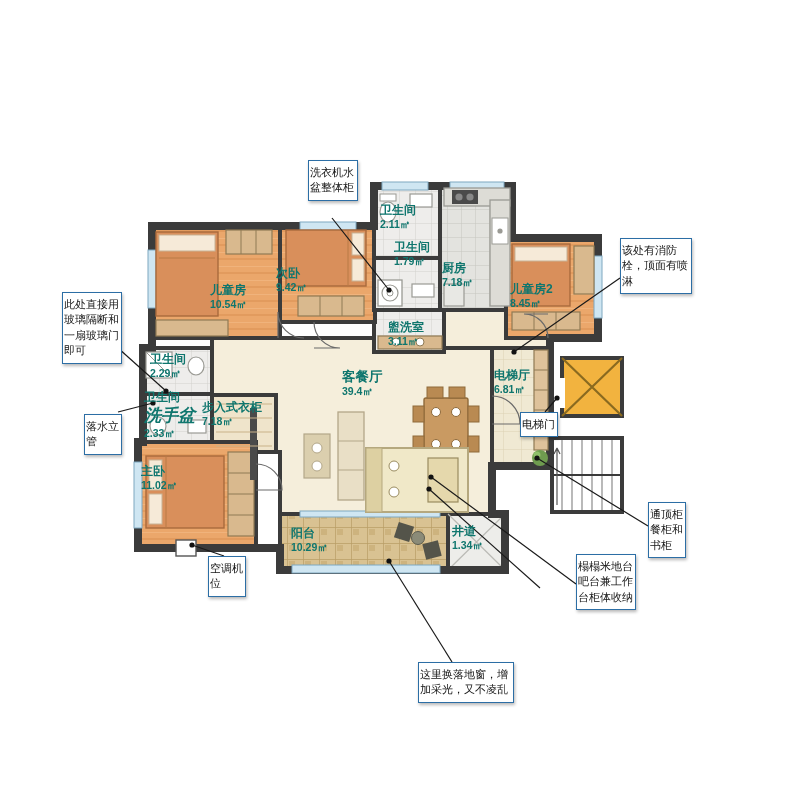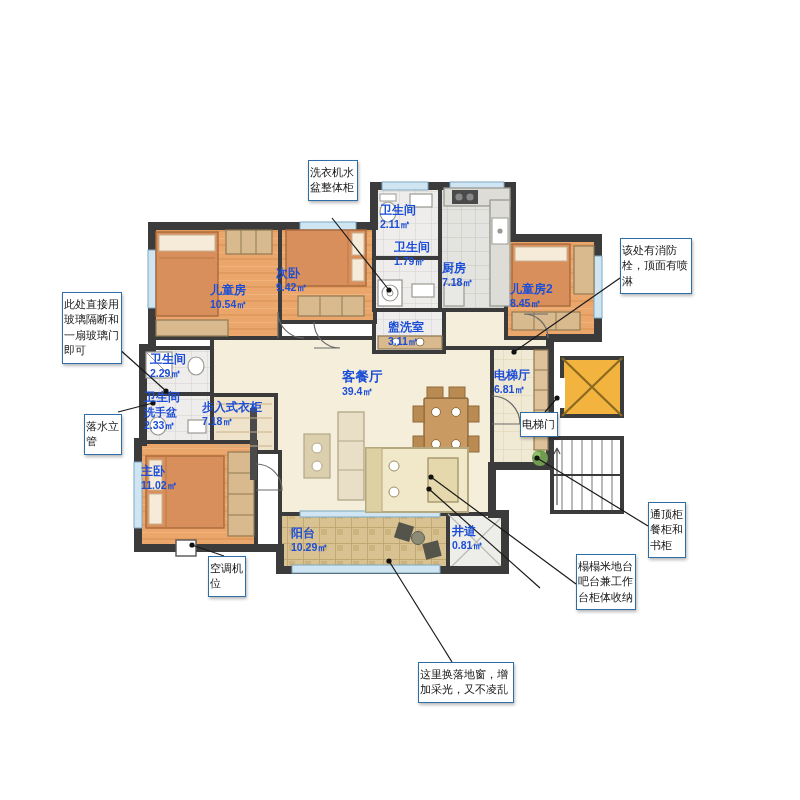--- a/index.html
+++ b/index.html
@@ -1,21 +1,21 @@
 <!DOCTYPE html>
 <html><head>
 <meta charset="utf-8">
 <style>
   html,body{margin:0;padding:0;background:#fff;}
   body{width:800px;height:800px;font-family:"Liberation Sans","DejaVu Sans",sans-serif;}
   .canvas{position:relative;width:800px;height:800px;background:#ffffff;overflow:hidden;}
   svg.plan{position:absolute;left:0;top:0;z-index:1;}
-  .room-label{position:absolute;z-index:4;color:#1d4ed8;font-size:12px;font-weight:700;line-height:1.28;white-space:nowrap;}
+  .room-label{position:absolute;z-index:4;color:#0f766e;font-size:12px;font-weight:700;line-height:1.28;white-space:nowrap;}
   .room-label .area{display:block;font-size:10.5px;font-weight:700;}
-  .room-label .sub{display:block;font-size:11px;font-weight:700;}
+  .room-label .sub{display:block;font-size:17px;font-weight:700;font-style:italic;}
   .room-label.big{font-size:13.5px;}
   .callout{position:absolute;z-index:6;background:#ffffff;border:1.5px solid #2c6ea5;color:#141414;
            font-size:11px;line-height:1.4;padding:4px 1px;box-shadow:1px 2px 3px rgba(0,0,0,.28);
            word-break:break-all;}
 </style>
 </head>
 <body>
 
 <div class="canvas">
 
@@ -299,21 +299,21 @@
 <div class="room-label" style="left:141px;top:464px">
   <span>主卧</span>
   <span class="area">11.02㎡</span>
 </div>
 <div class="room-label" style="left:291px;top:526px">
   <span>阳台</span>
   <span class="area">10.29㎡</span>
 </div>
 <div class="room-label" style="left:452px;top:524px">
   <span>井道</span>
-  <span class="area">0.81㎡</span>
+  <span class="area">1.34㎡</span>
 </div>
 
 <div class="callout" style="left:308px;top:160px;width:46px">洗衣机水盆整体柜</div>
 <div class="callout" style="left:620px;top:238px;width:68px">该处有消防栓，顶面有喷淋</div>
 <div class="callout" style="left:62px;top:292px;width:56px">此处直接用玻璃隔断和一扇玻璃门即可</div>
 <div class="callout" style="left:84px;top:414px;width:34px">落水立管</div>
 <div class="callout" style="left:208px;top:556px;width:34px">空调机位</div>
 <div class="callout" style="left:648px;top:502px;width:34px">通顶柜 餐柜和书柜</div>
 <div class="callout" style="left:576px;top:554px;width:56px">榻榻米地台 吧台兼工作台柜体收纳</div>
 <div class="callout" style="left:418px;top:662px;width:92px">这里换落地窗，增加采光，又不凌乱</div>

